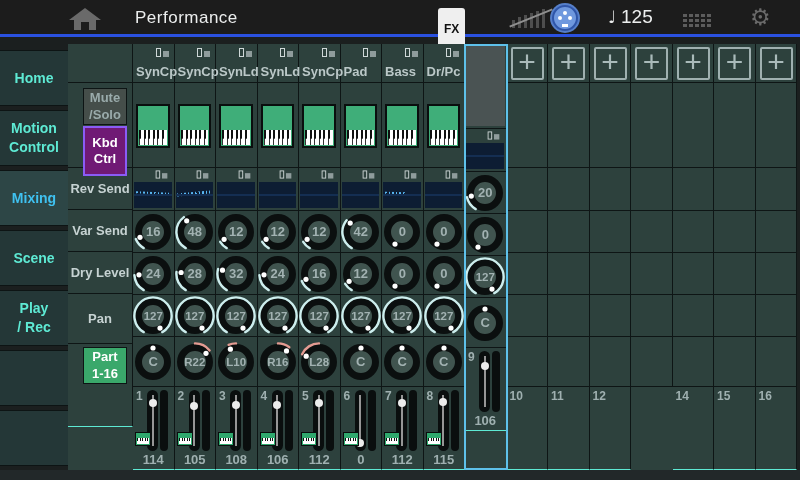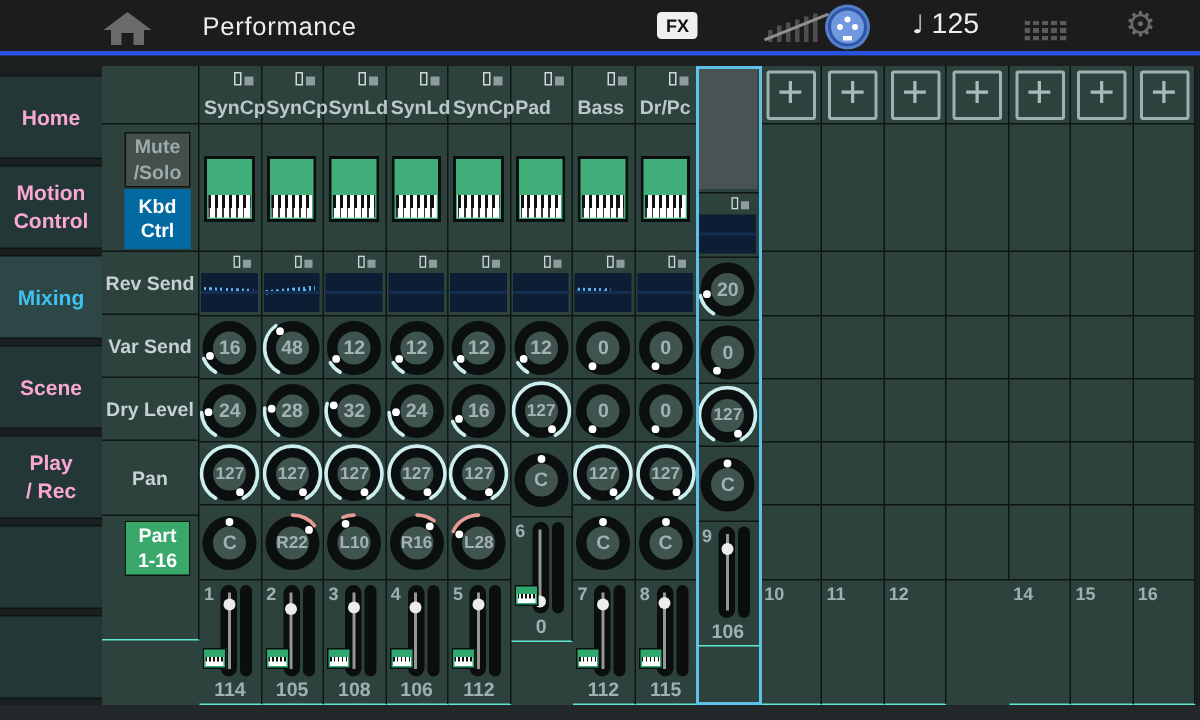--- a/index.html
+++ b/index.html
@@ -8,21 +8,21 @@
     position:relative; width:800px; height:480px; overflow:hidden;
     background:#1b1f1f; font-family:"Liberation Sans", sans-serif;
     -webkit-font-smoothing:antialiased;
   }
   
   .header { position:absolute; left:0; top:0; width:800px; height:37px;
     background:#1c1c1c; border-bottom:3px solid #2a51e0; }
   .home-icon { position:absolute; left:68px; top:7px; width:34px; height:24px; }
   .page-title { position:absolute; left:135px; top:8px; font-size:17px; color:#eceeee; letter-spacing:0.5px; }
   .fx-badge { position:absolute; left:438px; top:8px; background:#efefef; color:#111;
-    font-weight:bold; font-size:12px; padding:2px 6px; border-radius:3px; }
+    font-weight:bold; font-size:12px; padding:14px 6px; border-radius:3px; }
   .arp-icon { position:absolute; left:510px; top:9px; width:40px; height:19px; }
   .arp-icon i { position:absolute; bottom:0; width:3px; background:#4e4e4e; }
   .arp-slash { position:absolute; left:-2px; top:8px; width:46px; height:2px; background:#8f8f8f;
     transform:rotate(-22deg); }
   .midi-icon { position:absolute; left:552px; top:5px; width:26px; height:26px; border-radius:50%;
     background:#6f98de; border:2px solid #2f55a8; box-shadow:0 0 0 2px #567fc9; }
   .midi-icon i { position:absolute; width:4px; height:4px; border-radius:50%; background:#fff; }
   .midi-icon i:nth-child(1){ left:4px; top:9px; } .midi-icon i:nth-child(2){ left:9px; top:4px; }
   .midi-icon i:nth-child(3){ left:14px; top:9px; }
   .midi-icon b { position:absolute; left:8px; bottom:2px; width:6px; height:3px; background:#fff; }
@@ -34,21 +34,21 @@
     background-color:#5c5c5c;
     background-image:
       repeating-linear-gradient(90deg, transparent 0 4px, #1c1c1c 4px 6px),
       repeating-linear-gradient(0deg, transparent 0 3.2px, #1c1c1c 3.2px 5px); }
   .gear-icon { position:absolute; left:750px; top:4px; font-family:"DejaVu Sans", sans-serif;
     font-size:23px; color:#6a6a6a; }
   
   .sidebar { position:absolute; left:0; top:50px; width:68px; display:flex; flex-direction:column; gap:4px; }
   .side-item { height:56px; background:#243737; display:flex; align-items:center; justify-content:center;
     border-top:1px solid #0d1414; border-bottom:1px solid #0d1414; }
-  .side-item .side-label { color:#f9a8d4; font-size:14px; font-weight:600; text-align:center;
+  .side-item .side-label { color:#5eead4; font-size:14px; font-weight:600; text-align:center;
     white-space:pre-line; line-height:1.35; }
   .side-item.active { background:#2d4646; }
   .side-item.active .side-label { color:#3fc1f0; }
   
   .grid { position:absolute; left:68px; top:44px; width:729px; height:426px; display:flex;
     background:#2d413d; }
   .col { display:flex; flex-direction:column; }
   .labelcol { flex:0 0 65px; }
   .pcol { flex:0 0 41.5px; }
   .cell { position:relative; border-right:1px solid #0e1515; border-bottom:1px solid #0e1515; }
@@ -56,21 +56,21 @@
   .r-knob { height:42px; display:flex; align-items:center; justify-content:center; }
   .r-pan { height:50px; display:flex; align-items:center; justify-content:center; }
   .r-fader { height:83px; border-bottom:1px solid #5eead4; }
   
   .rowlabel { position:absolute; inset:0; display:flex; align-items:center; justify-content:center;
     color:#c6d2d2; font-size:13px; font-weight:600; }
   .btn { position:absolute; left:15px; width:44px; display:flex; align-items:center; justify-content:center;
     text-align:center; font-weight:bold; font-size:13px; line-height:1.25; white-space:pre-line;
     border:1px solid #0d1414; }
   .mute-btn { top:5px; height:37px; background:#454e4a; color:#9aabab; }
-  .kbdctrl-btn { top:43px; height:40px; background:#0369a1; color:#fff; border:2px solid #0369a1; }
+  .kbdctrl-btn { top:43px; height:50px; background:#701a75; color:#fff; border:2px solid #8b5cf6; }
   .eqbtn { position:absolute; left:3px; width:58px; height:19px; display:flex; align-items:center;
     justify-content:center; font-size:13px; font-weight:bold; border:1px solid #0d1414; }
   .eq3-btn { top:3px; background:#1d8fe0; color:#fff; }
   .eq2-btn { top:22px; background:#3a4141; color:#8b9a9a; }
   .part-btn { top:3px; height:37px; background:#3aa86b; color:#fff; }
   .audio-btn { top:42px; height:37px; background:#3c4440; color:#8b9a96; }
   
   .dualsq { position:absolute; top:4px; right:5px; display:flex; align-items:flex-end; gap:2px; }
   .dualsq i { display:block; width:5px; height:9px; border:1px solid #cfd8d8; }
   .dualsq b { display:block; width:6px; height:6px; background:#8f9c9c; }
@@ -563,20 +563,28 @@
       <div class="cell r-eq">
         <span class="dualsq sm">
             <i></i>
             <b></b>
           </span>
         <div class="eqbox"></div>
       </div>
       <div class="cell r-knob">
           <div class="knob"><svg width="40" height="40" viewBox="0 0 40 40">
     <circle cx="20" cy="20" r="14.5" fill="#40544f" stroke="#0b0f0f" stroke-width="7"></circle>
+              <path d="M 10.7 36.1 A 18.6 18.6 0 0 1 5.6 8.2" fill="none" stroke="#cdeeee" stroke-width="2.4" stroke-linecap="round"></path>
+    <circle cx="9.2" cy="11.1" r="2.6" fill="#ffffff"></circle>
+            </svg>
+    <span class="kv">42</span></div>
+        </div>
+      <div class="cell r-knob">
+          <div class="knob"><svg width="40" height="40" viewBox="0 0 40 40">
+    <circle cx="20" cy="20" r="14.5" fill="#40544f" stroke="#0b0f0f" stroke-width="7"></circle>
               <path d="M 10.7 36.1 A 18.6 18.6 0 0 1 4.2 29.8" fill="none" stroke="#cdeeee" stroke-width="2.4" stroke-linecap="round"></path>
     <circle cx="8.1" cy="27.3" r="2.6" fill="#ffffff"></circle>
             </svg>
     <span class="kv">12</span></div>
         </div>
       <div class="cell r-knob">
           <div class="knob"><svg width="40" height="40" viewBox="0 0 40 40">
     <circle cx="20" cy="20" r="14.5" fill="#40544f" stroke="#0b0f0f" stroke-width="7"></circle>
               <path d="M 10.7 36.1 A 18.6 18.6 0 1 1 29.3 36.1" fill="none" stroke="#cdeeee" stroke-width="2.4" stroke-linecap="round"></path>
     <circle cx="27.0" cy="32.1" r="2.6" fill="#ffffff"></circle>

